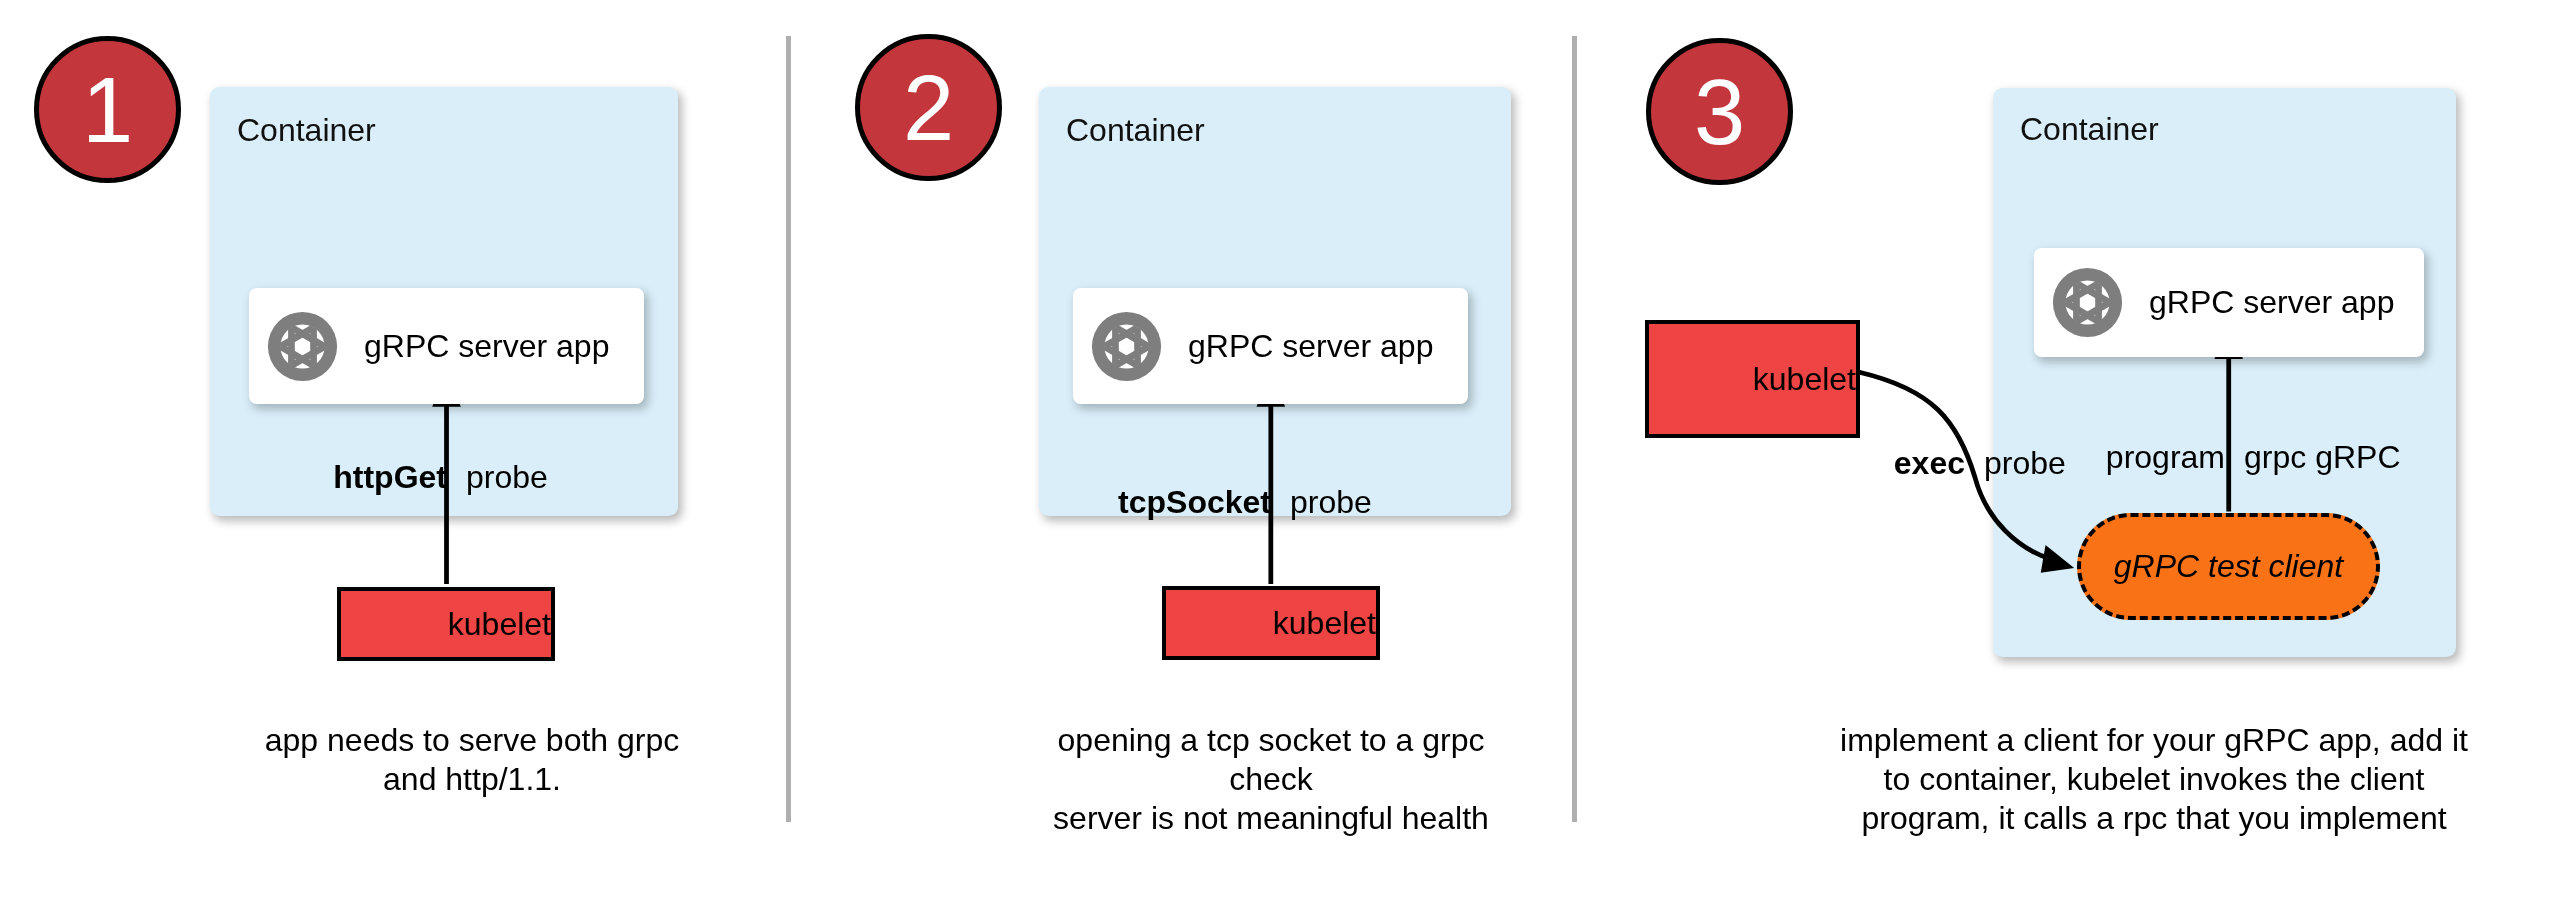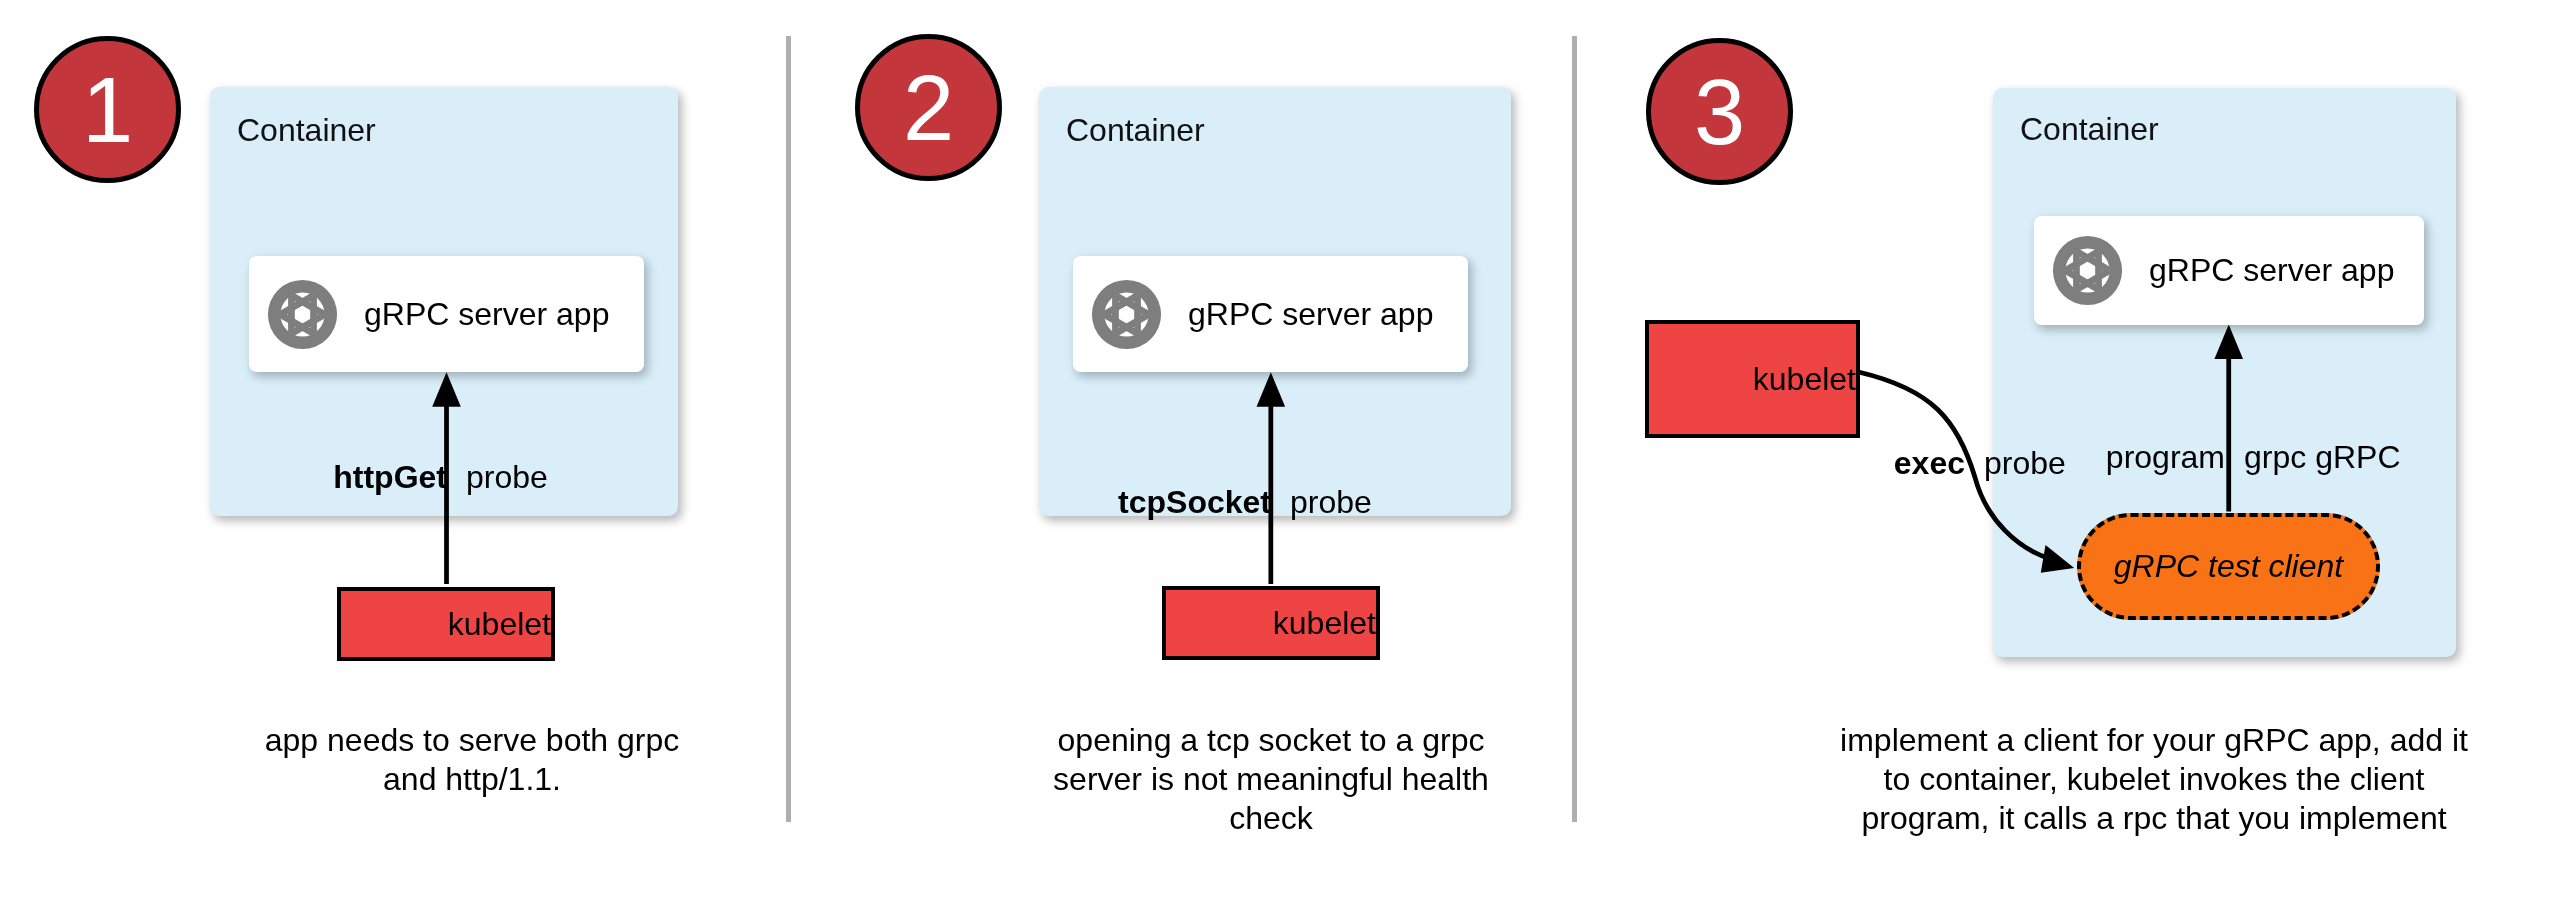--- a/index.html
+++ b/index.html
@@ -23,21 +23,21 @@
   }
   .badge span{color:#fff;font-size:92px;line-height:1;}
   .container-box{
     position:absolute;background:var(--container-fill);border-radius:9.5px;
     box-shadow:3.8px 4.8px 9.5px rgba(0,0,0,0.28);
   }
   .container-label{position:absolute;font-size:32px;color:#111;}
   .app-box{
     position:absolute;background:#fff;border-radius:7.6px;
     box-shadow:3.8px 4.8px 9.5px rgba(0,0,0,0.25);
-    display:flex;align-items:center;padding-left:17px;gap:25px;
+    display:flex;align-items:center;padding-left:17px;gap:25px;margin-top:32px;
   }
   .app-box .label{font-size:32px;}
   .aperture{flex:0 0 auto;}
   .kubelet-box{
     position:absolute;background:#ef4444;border:4.8px solid #000;
     display:flex;align-items:center;justify-content:flex-end;font-size:32px;padding-left:28px;
   }
   .probe-label{
     position:absolute;display:flex;column-gap:19px;font-size:32px;align-items:baseline;
   }
@@ -125,22 +125,22 @@
     <span class="lhs">tcpSocket</span>
       <span class="rhs">probe</span>
   </div>
 
   <div class="kubelet-box" style="left:1162px;top:586px;width:218px;height:74px;">
     <span>kubelet</span>
   </div>
 
   <div class="caption" style="left:937px;top:721px;width:668px;">
     <div>opening a tcp socket to a grpc</div>
+    <div>check</div>
     <div>server is not meaningful health</div>
-    <div>check</div>
   </div>
 
   <div class="badge" style="left:1646px;top:38px;">
     <span>3</span>
   </div>
 
   <div class="container-box" style="left:1993px;top:88px;width:463px;height:569px;"></div>
   <div class="container-label" style="left:2020px;top:111px;">Container</div>
 
   <div class="app-box" style="left:2034px;top:216px;width:390px;height:109px;">

